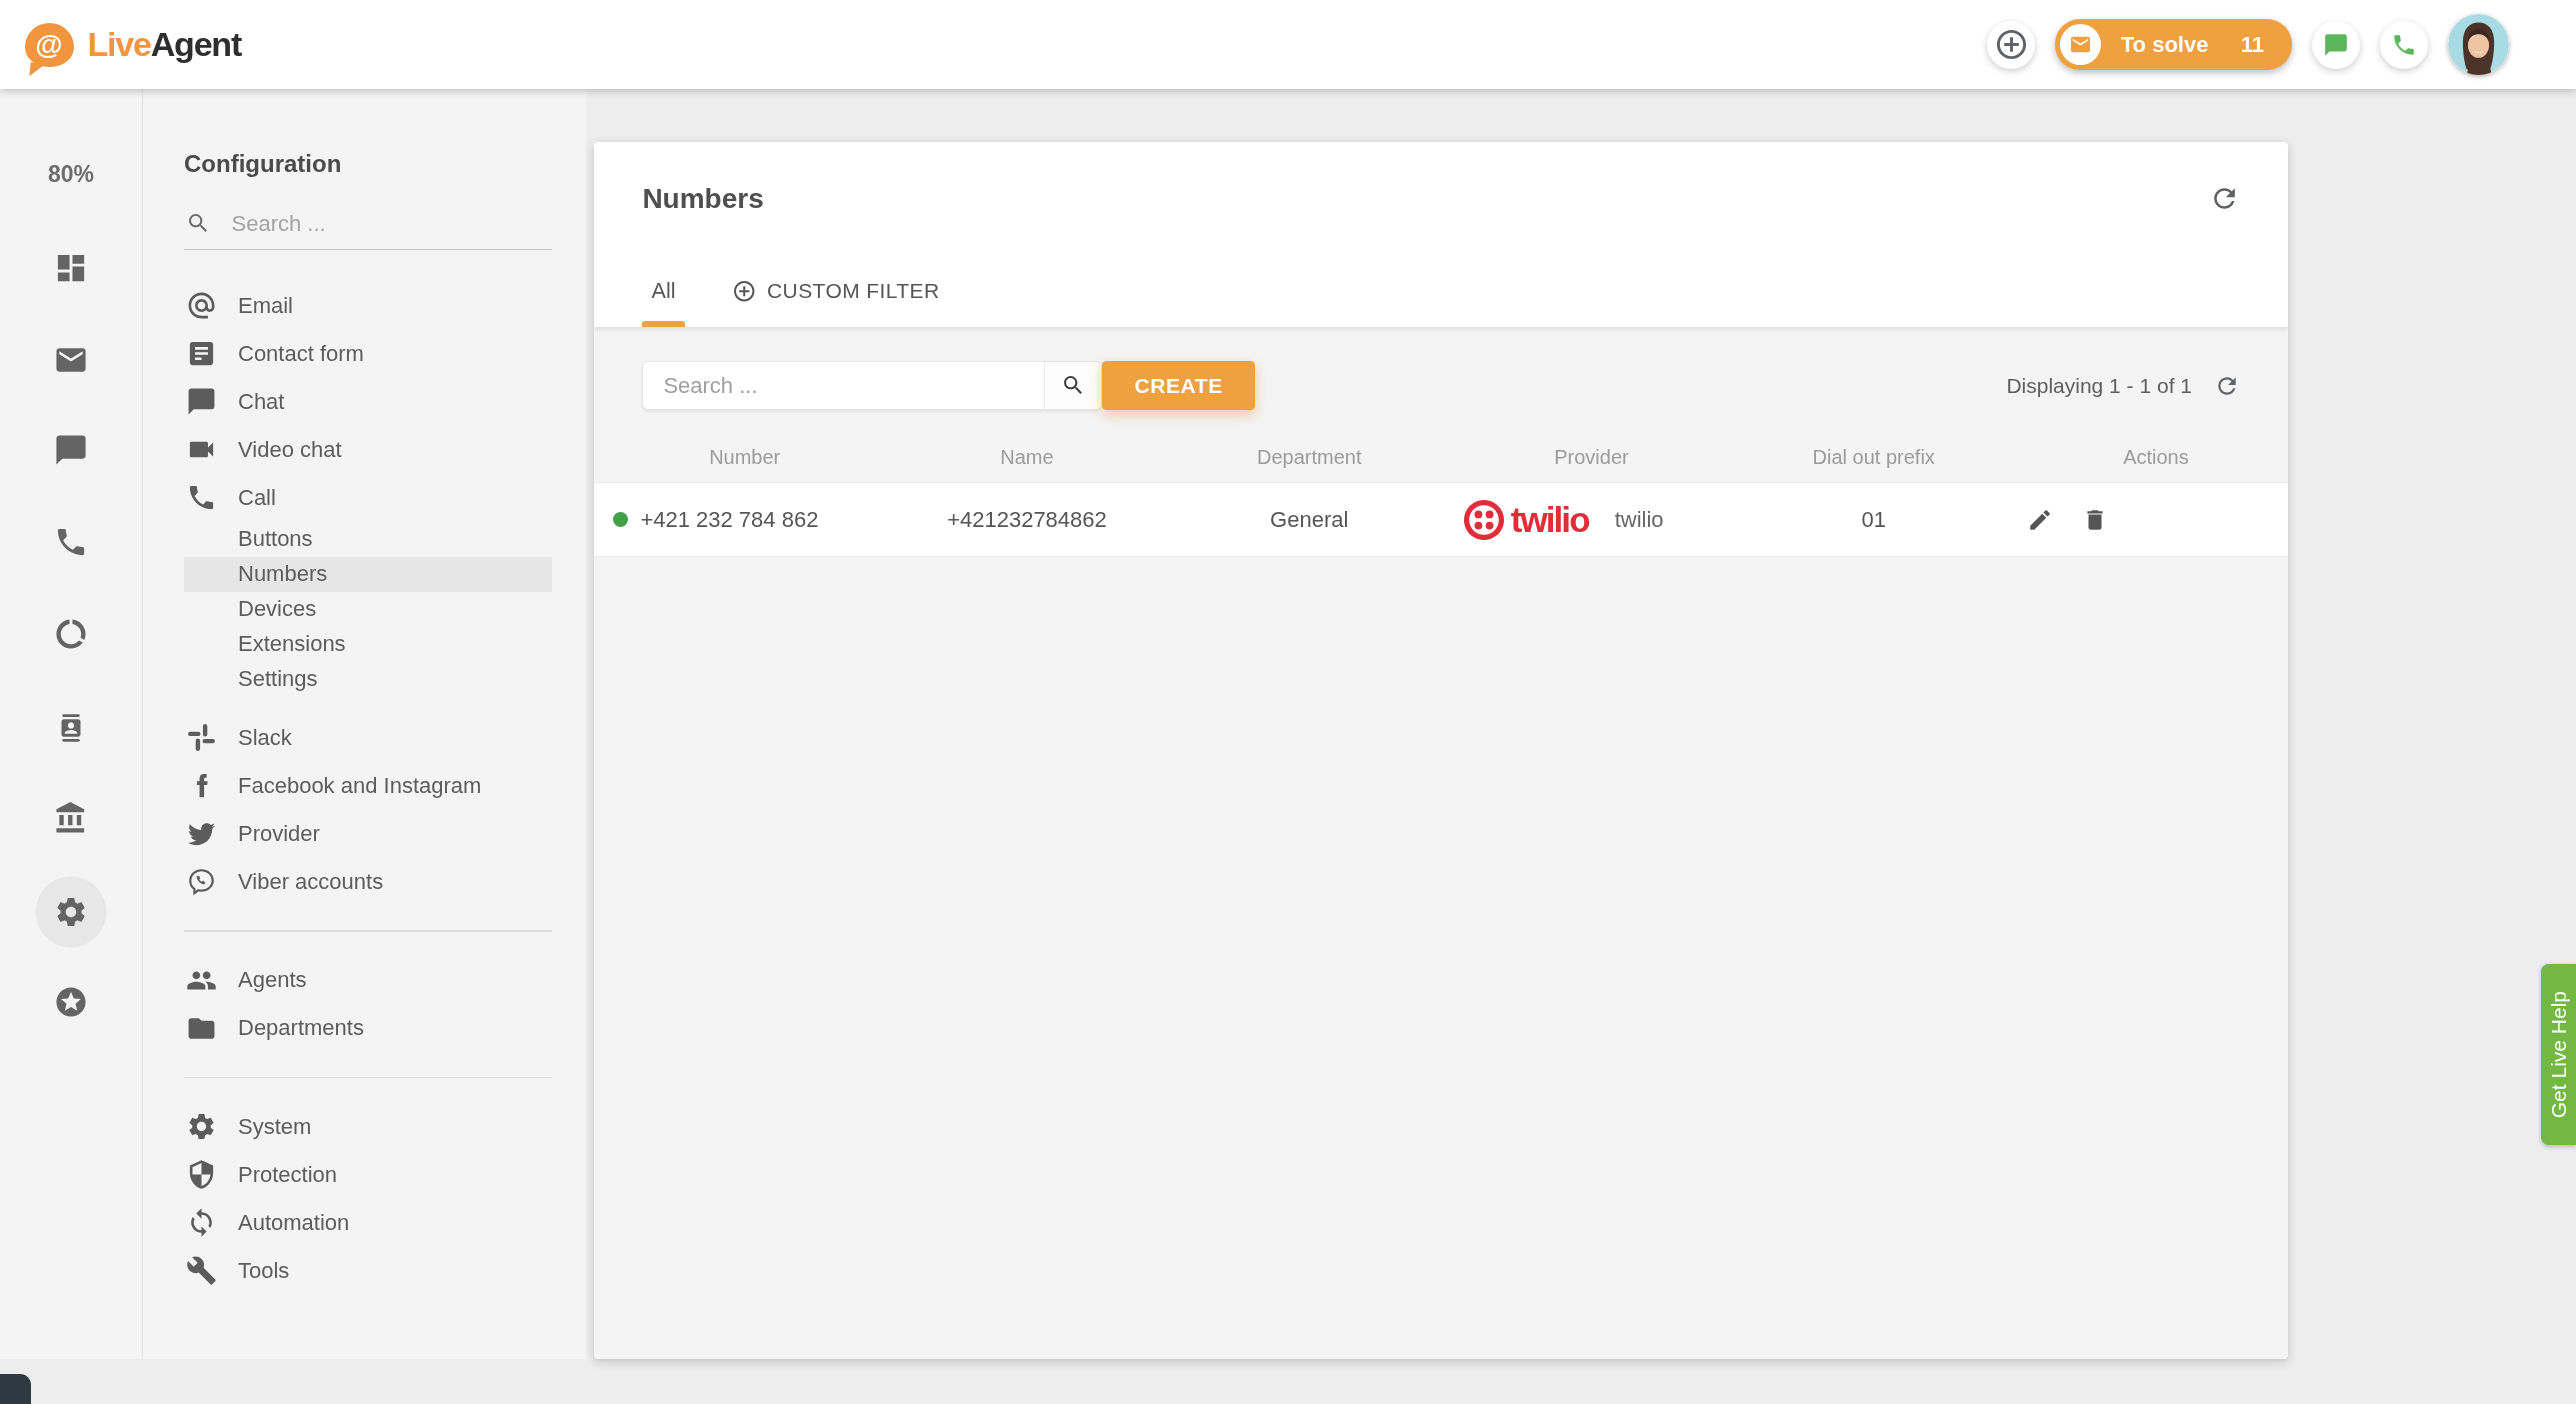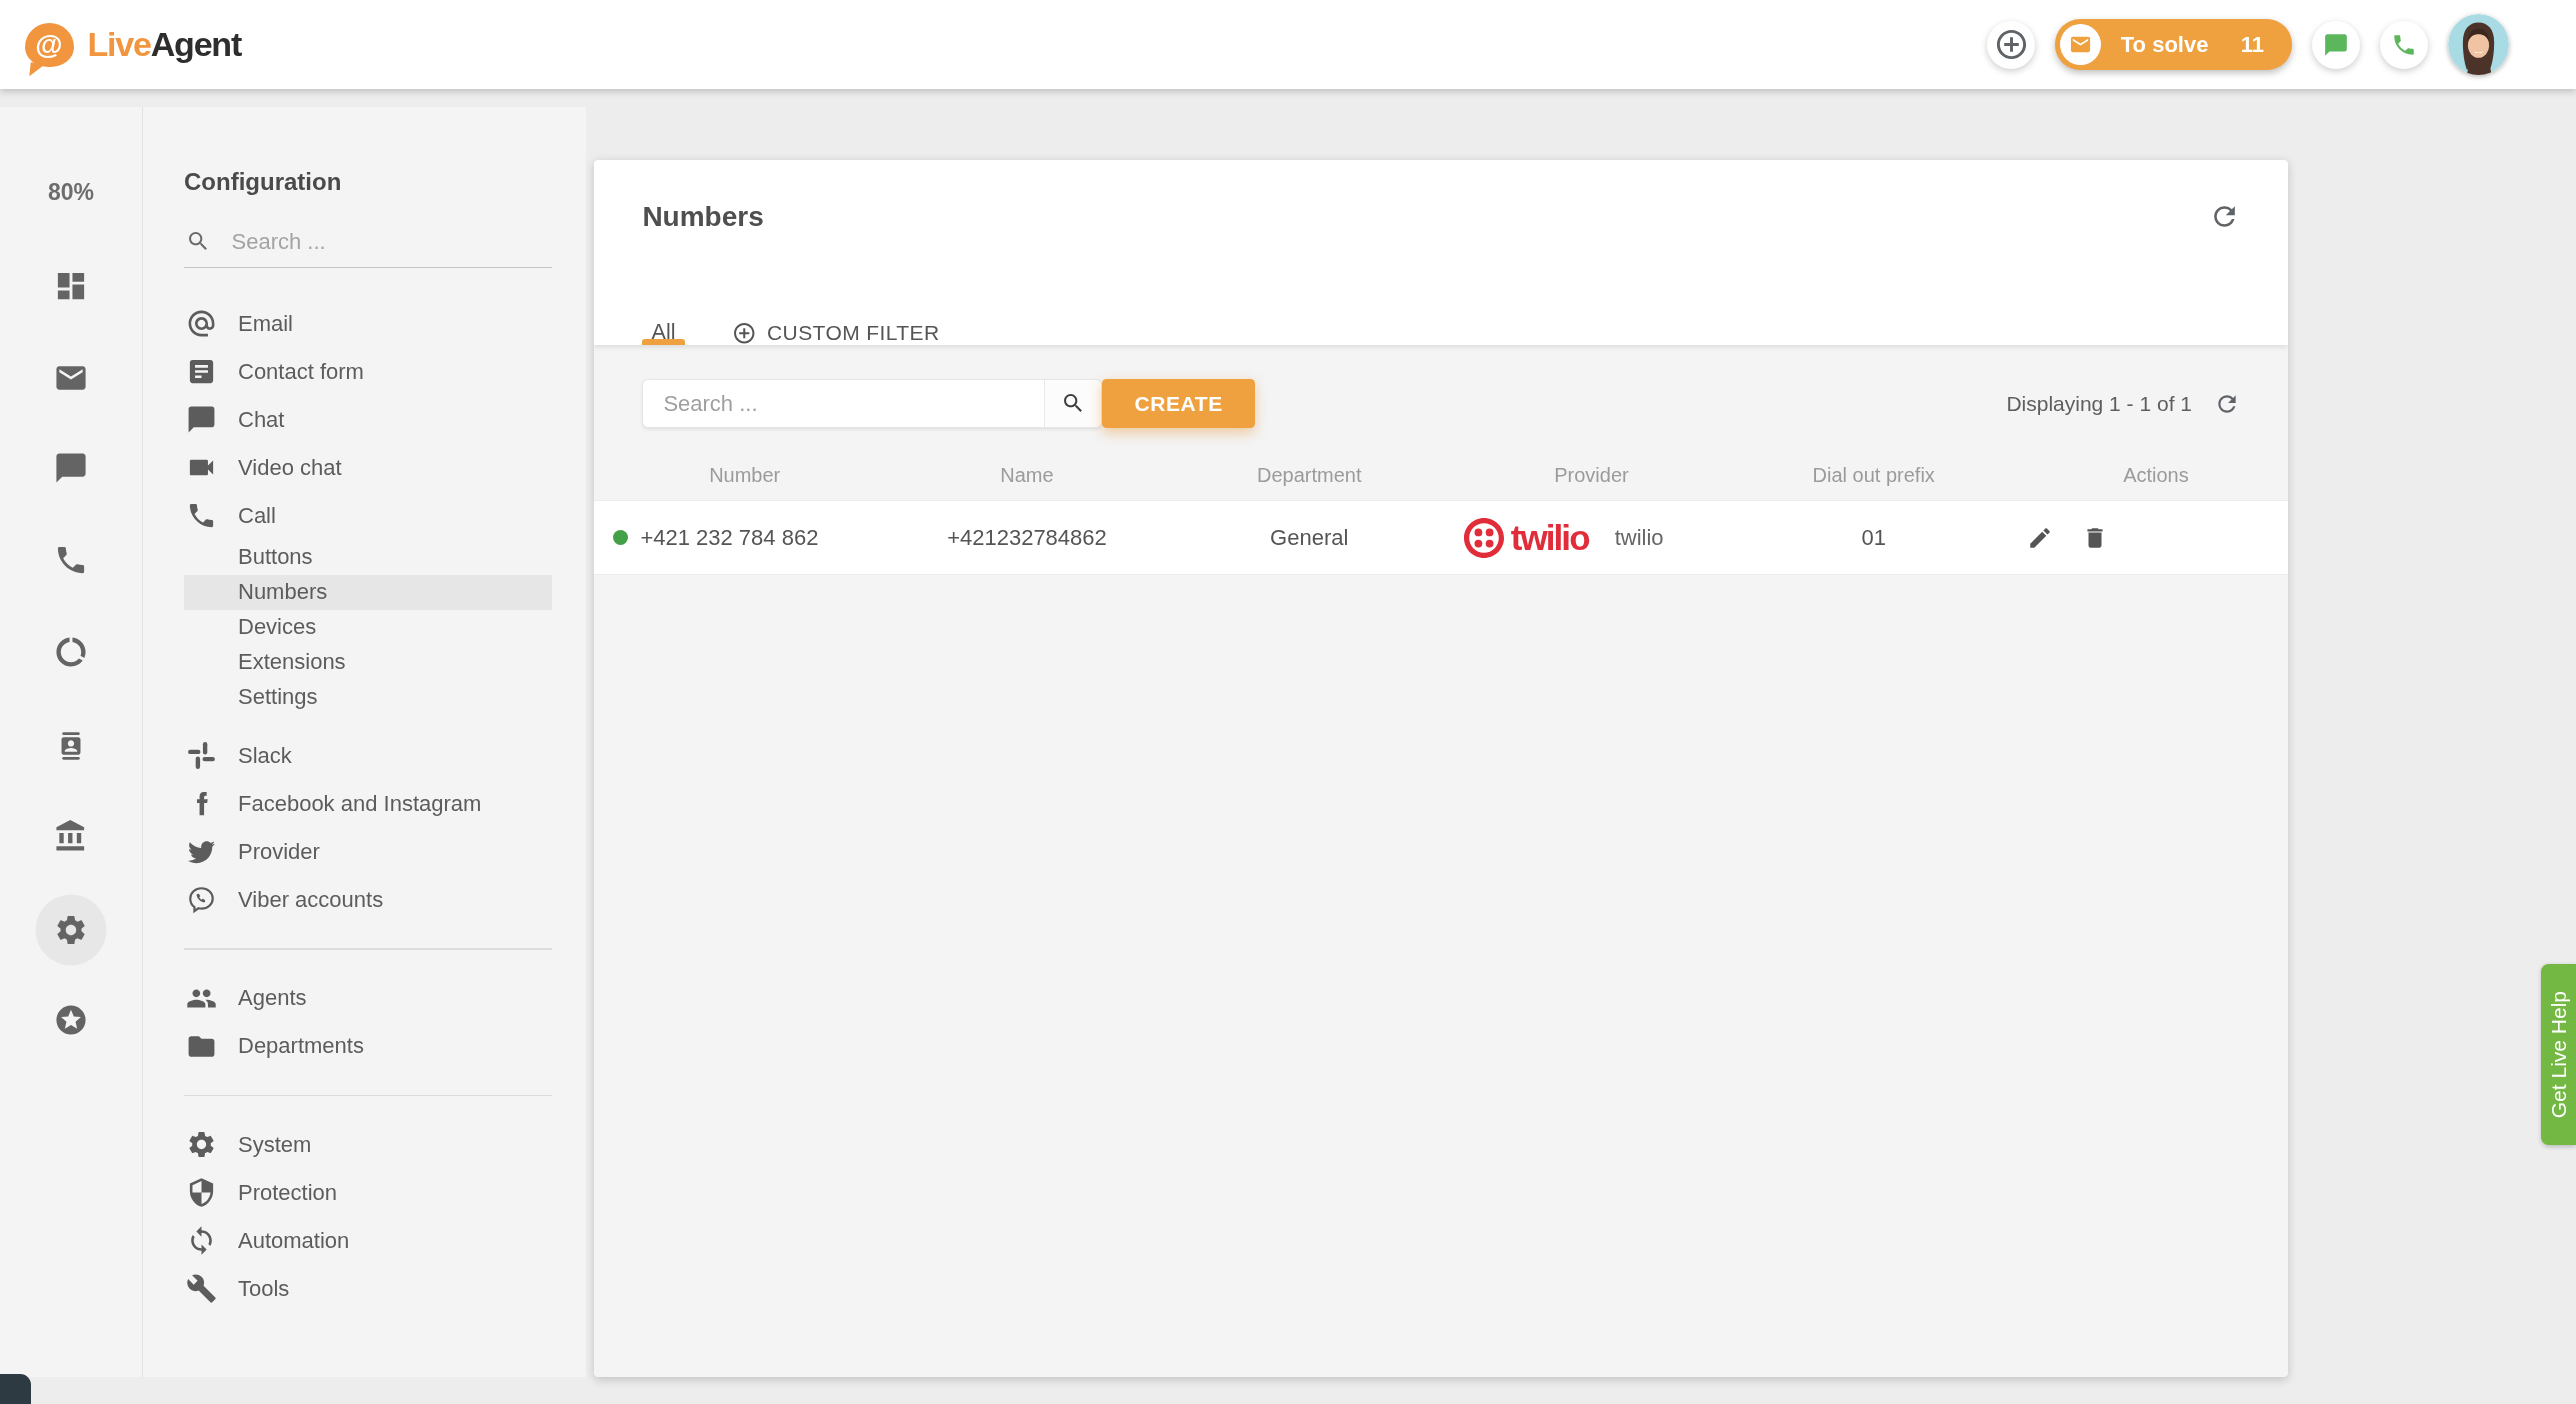--- a/index.html
+++ b/index.html
@@ -36,21 +36,21 @@
     box-shadow:0 3.1px 7.7px rgba(0,0,0,0.25); }
   .tosolve-circle { width:41px; height:41px; border-radius:50%; background:#fff;
     display:flex; align-items:center; justify-content:center; }
   .tosolve-circle svg { width:23px; height:23px; color:#EFA03F; }
   .tosolve-label, .tosolve-count { color:#fff; font-size:22px; font-weight:bold; }
   .tosolve-count { margin-left:12.3px; }
   .avatar { width:61px; height:61px; border-radius:50%; overflow:hidden; flex:none;
     box-shadow:0 1.5px 5.4px rgba(0,0,0,0.30); cursor:pointer; }
 
   
-  .content { position:absolute; top:107px; left:0; width:2332px; height:1270px; display:flex; }
+  .content { position:absolute; top:89px; left:0; width:2332px; height:1270px; display:flex; }
 
   
   .rail { width:143px; flex:none; background:#f4f4f4; border-right:1.5px solid #e1e1e1; position:relative; }
   .rail-zoom { position:absolute; top:85px; left:0; width:100%; text-align:center;
     transform:translateY(-50%); font-size:23px; font-weight:bold; color:#6d6d6d; }
   .rail-item { position:absolute; left:50%; transform:translate(-50%,-50%);
     width:49px; height:49px; display:flex; align-items:center; justify-content:center;
     color:#646464; cursor:pointer; border-radius:50%; }
   .rail-item svg { width:35px; height:35px; }
   .rail-item.selected { width:71px; height:71px; background:#e7e7e7; }
@@ -79,21 +79,21 @@
   .card { position:absolute; left:8.4px; top:53px; right:44px; bottom:0; background:#fff;
     border-radius:4.6px; box-shadow:0 2.3px 9.2px rgba(0,0,0,0.18); display:flex;
     flex-direction:column; overflow:hidden; }
   .card-top { background:#fff; padding:0 48px; position:relative; z-index:2;
     box-shadow:0 3.1px 5.4px rgba(0,0,0,0.10); }
   .card-title-row { height:113px; display:flex; align-items:center; justify-content:space-between; }
   .card-title { font-size:28px; font-weight:bold; color:#4f4f4f; }
   .refresh-btn { border:none; background:transparent; cursor:pointer; color:#5f6368; }
   .refresh-btn svg { width:31px; height:31px; }
   .tabs { display:flex; gap:38px; height:72px; }
-  .tab { display:flex; align-items:flex-end; gap:10.7px; position:relative; font-size:21.5px;
+  .tab { display:flex; align-items:center; gap:10.7px; position:relative; font-size:21.5px;
     color:#555; padding:0 9.2px; cursor:pointer; }
   .tab svg { width:24.5px; height:24.5px; color:#555; }
   .tab.active::after { content:""; position:absolute; left:0; right:0; bottom:0; height:6.1px;
     background:#EFA03F; border-radius:3.1px 3.1px 0 0; }
   .tab-upper { letter-spacing:0.4px; font-size:21px; }
 
   .card-body { flex:1; background:#f4f4f5; display:flex; flex-direction:column; }
   .toolbar { display:flex; align-items:center; padding:34px 48px 0 48px; }
   .searchbox { width:460px; height:49px; background:#fff; border:0.8px solid #e6e6e6;
     border-radius:6.1px; box-shadow:0 1.5px 3.1px rgba(0,0,0,0.07); display:flex; overflow:hidden; }

